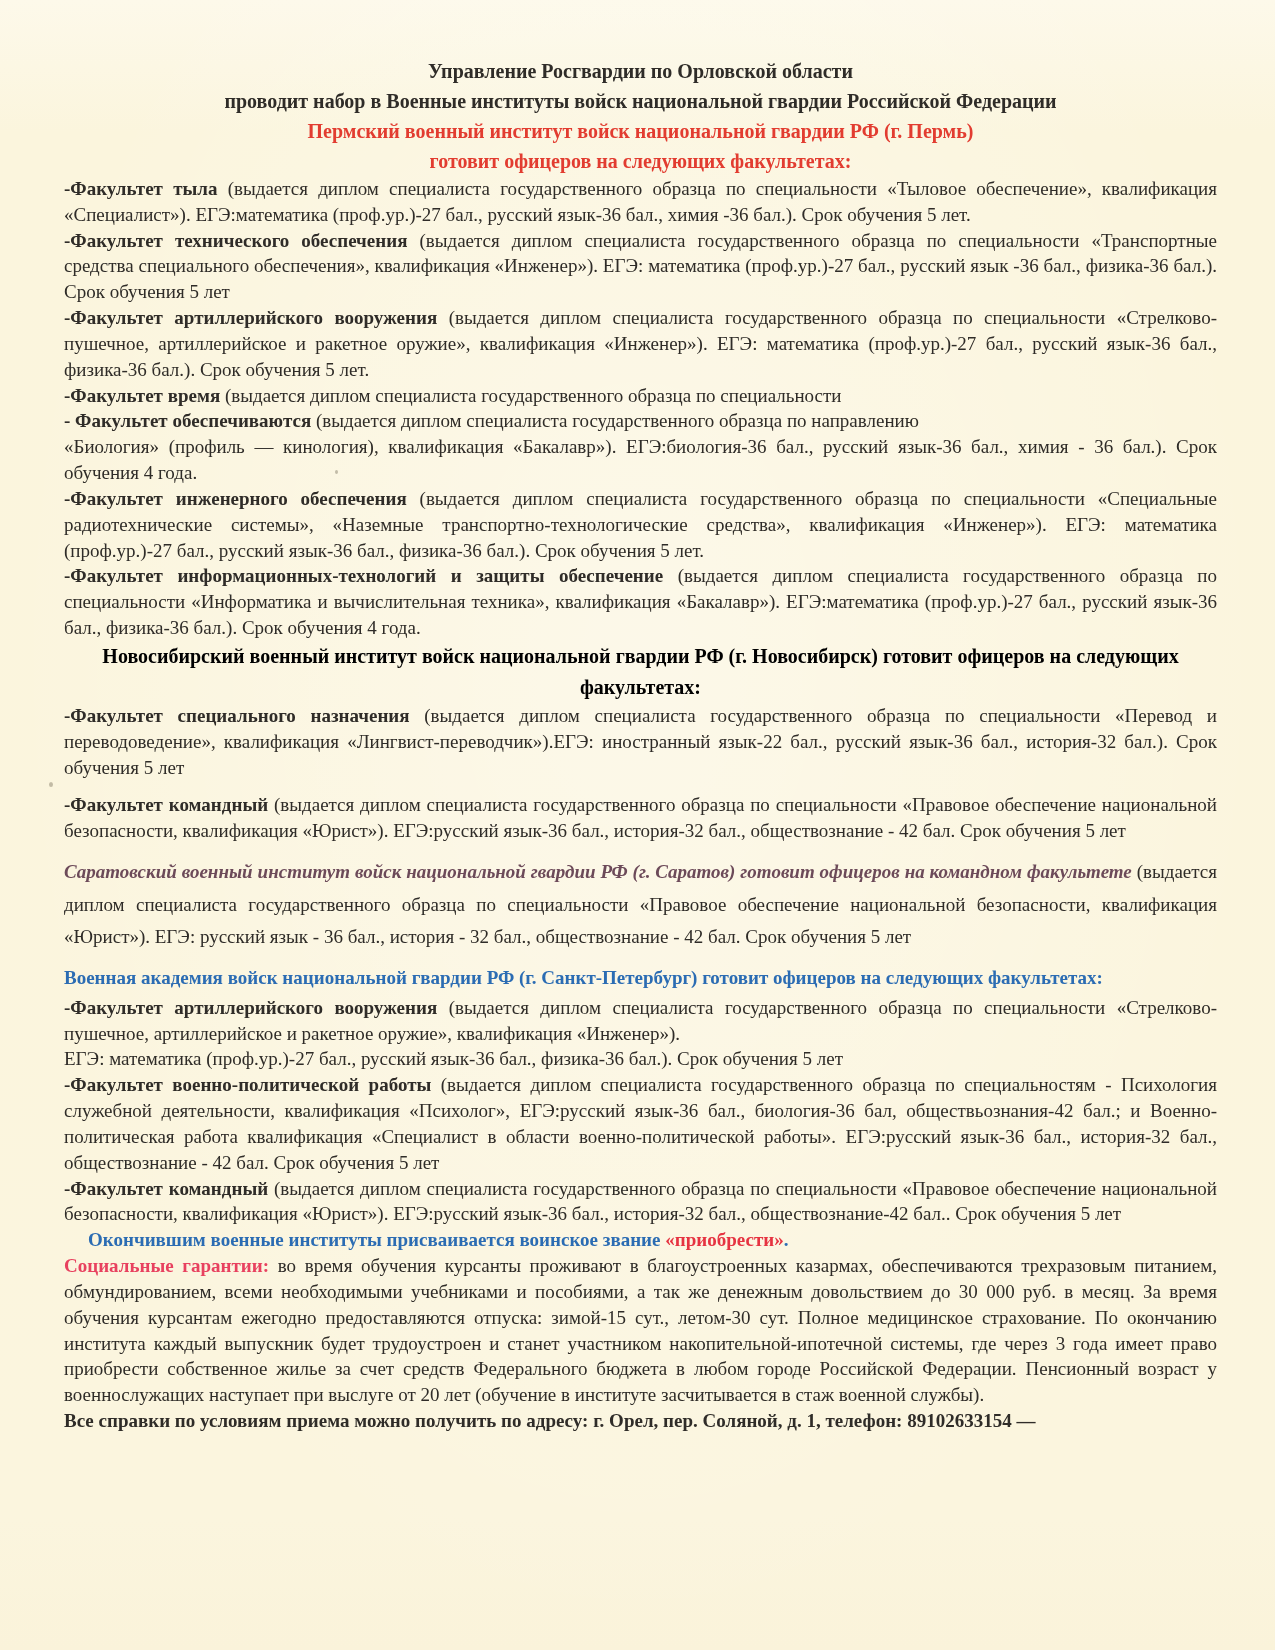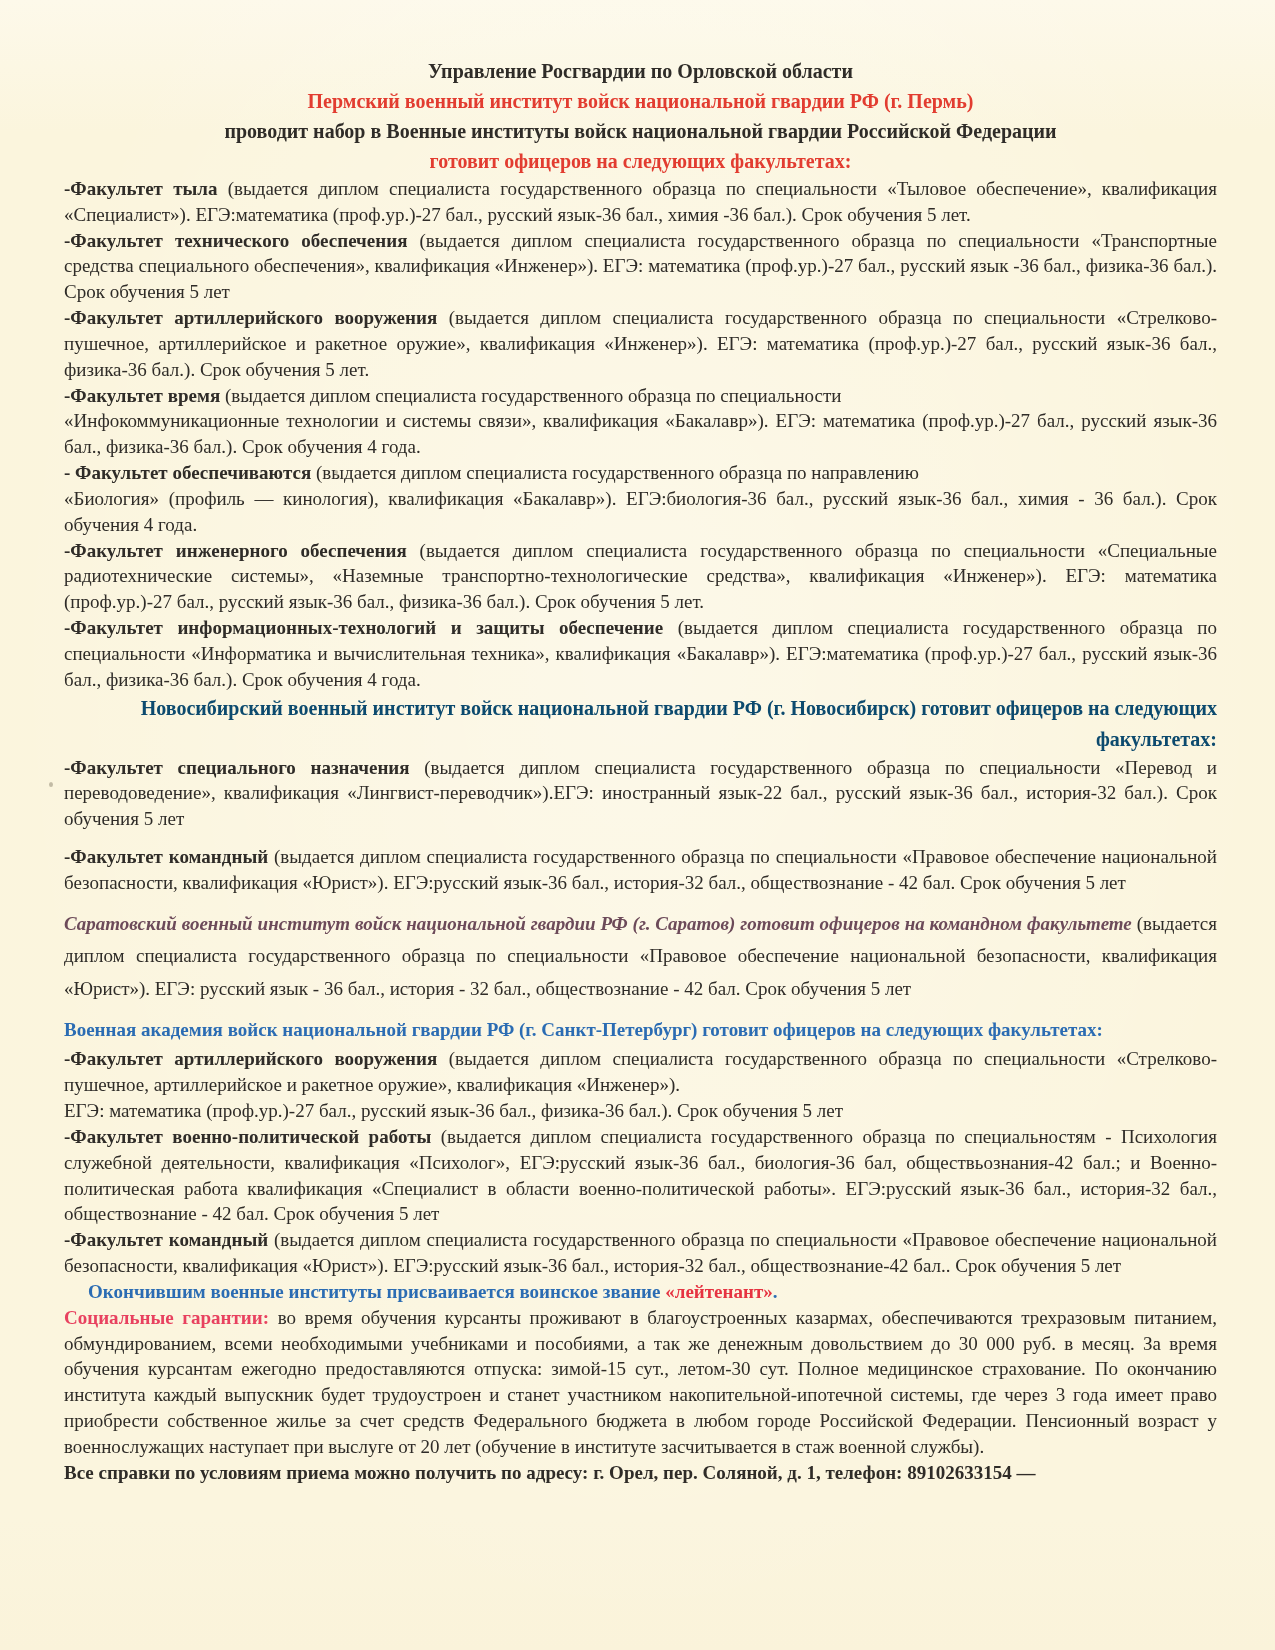--- a/index.html
+++ b/index.html
@@ -16,49 +16,49 @@
     width:1275px;height:1650px;
     padding:56px 58px 0 64px;
     font-size:19px;
     line-height:1.36;
   }
   .center{text-align:center;}
   .bold{font-weight:bold;}
   p.para{margin:0;text-align:justify;}
   .hdr{font-size:20px;font-weight:bold;line-height:1.5;}
   .red{color:#e23c30;}
-  .green{color:#0c4a6e;text-align:right;}
+  .green{color:#000000;}
   .blue{color:#2b6cb3;}
   .maroon{color:#6c4a59;font-style:italic;}
   .pink{color:#e8415f;}
   .red2{color:#e63341;}
   .gap-sm{margin-top:12px !important;}
   .gap-xs{margin-top:8px !important;}
   .lh-big{line-height:1.72;}
   .saratov{line-height:1.72;}
   .rank{margin:0;padding-left:24px;font-weight:bold;}
   .speck{position:absolute;border-radius:50%;background:rgba(90,80,60,.35);}
 </style>
 </head>
 <body>
 
 <div class="page">
 
   <div class="center hdr">Управление Росгвардии по Орловской области</div>
+  <div class="center hdr">проводит набор в Военные институты войск национальной гвардии Российской Федерации</div>
   <div class="center hdr red">Пермский военный институт войск национальной гвардии РФ (г. Пермь)</div>
-  <div class="center hdr">проводит набор в Военные институты войск национальной гвардии Российской Федерации</div>
   <div class="center hdr red">готовит офицеров на следующих факультетах:</div>
 
   <p class="para"><b>-Факультет тыла</b><span> (выдается диплом специалиста государственного образца по специальности «Тыловое обеспечение», квалификация «Специалист»). ЕГЭ:математика (проф.ур.)-27 бал., русский язык-36 бал., химия -36 бал.). Срок обучения 5 лет.</span></p>
 
   <p class="para"><b>-Факультет технического обеспечения</b><span> (выдается диплом специалиста государственного образца по специальности «Транспортные средства специального обеспечения», квалификация «Инженер»). ЕГЭ: математика (проф.ур.)-27 бал., русский язык -36 бал., физика-36 бал.). Срок обучения 5 лет</span></p>
 
   <p class="para"><b>-Факультет артиллерийского вооружения</b><span> (выдается диплом специалиста государственного образца по специальности «Стрелково-пушечное, артиллерийское и ракетное оружие», квалификация «Инженер»). ЕГЭ: математика (проф.ур.)-27 бал., русский язык-36 бал., физика-36 бал.). Срок обучения 5 лет.</span></p>
 
-  <p class="para"><b>-Факультет время</b><span> (выдается диплом специалиста государственного образца по специальности</span><br><span>«Инфокоммуникационные технологии и системы связи», квалификация «Бакалавр»). ЕГЭ: математика (проф.ур.)-27 бал., русский язык-36 бал., физика-36 бал.). Срок обучения 4 года.</span></p>
+  <p class="para"><b>-Факультет время</b><span> (выдается диплом специалиста государственного образца по специальности</span><br></p>
 
   <p class="para"><b>- Факультет обеспечиваются</b><span> (выдается диплом специалиста государственного образца по направлению</span><br><span>«Биология» (профиль — кинология), квалификация «Бакалавр»). ЕГЭ:биология-36 бал., русский язык-36 бал., химия - 36 бал.). Срок обучения 4 года.</span></p>
 
   <p class="para"><b>-Факультет инженерного обеспечения</b><span> (выдается диплом специалиста государственного образца по специальности «Специальные радиотехнические системы», «Наземные транспортно-технологические средства», квалификация «Инженер»). ЕГЭ: математика (проф.ур.)-27 бал., русский язык-36 бал., физика-36 бал.). Срок обучения 5 лет.</span></p>
 
   <p class="para"><b>-Факультет информационных-технологий и защиты обеспечение</b><span> (выдается диплом специалиста государственного образца по специальности «Информатика и вычислительная техника», квалификация «Бакалавр»). ЕГЭ:математика (проф.ур.)-27 бал., русский язык-36 бал., физика-36 бал.). Срок обучения 4 года.</span></p>
 
   <div class="center hdr green" style="line-height:1.55;">Новосибирский военный институт войск национальной гвардии РФ (г. Новосибирск) готовит офицеров на следующих факультетах:</div>
 
   <p class="para"><b>-Факультет специального назначения</b><span> (выдается диплом специалиста государственного образца по специальности «Перевод и переводоведение», квалификация «Лингвист-переводчик»).ЕГЭ: иностранный язык-22 бал., русский язык-36 бал., история-32 бал.). Срок обучения 5 лет</span></p>
@@ -68,21 +68,21 @@
   <p class="para saratov gap-sm"><b class="maroon">Саратовский военный институт войск национальной гвардии РФ (г. Саратов) готовит офицеров на командном факультете</b><span> (выдается диплом специалиста государственного образца по специальности «Правовое обеспечение национальной безопасности, квалификация «Юрист»). ЕГЭ: русский язык - 36 бал., история - 32 бал., обществознание - 42 бал. Срок обучения 5 лет</span></p>
 
   <p class="para bold blue lh-big gap-xs">Военная академия войск национальной гвардии РФ (г. Санкт-Петербург) готовит офицеров на следующих факультетах:</p>
 
   <p class="para"><b>-Факультет артиллерийского вооружения</b><span> (выдается диплом специалиста государственного образца по специальности «Стрелково-пушечное, артиллерийское и ракетное оружие», квалификация «Инженер»).</span><br><span>ЕГЭ: математика (проф.ур.)-27 бал., русский язык-36 бал., физика-36 бал.). Срок обучения 5 лет</span></p>
 
   <p class="para"><b>-Факультет военно-политической работы</b><span> (выдается диплом специалиста государственного образца по специальностям - Психология служебной деятельности, квалификация «Психолог», ЕГЭ:русский язык-36 бал., биология-36 бал, обществьознания-42 бал.; и Военно-политическая работа квалификация «Специалист в области военно-политической работы». ЕГЭ:русский язык-36 бал., история-32 бал., обществознание - 42 бал. Срок обучения 5 лет</span></p>
 
   <p class="para"><b>-Факультет командный</b><span> (выдается диплом специалиста государственного образца по специальности «Правовое обеспечение национальной безопасности, квалификация «Юрист»). ЕГЭ:русский язык-36 бал., история-32 бал., обществознание-42 бал.. Срок обучения 5 лет</span></p>
 
-  <p class="rank"><span class="blue">Окончившим военные институты присваивается воинское звание </span><span class="red2">«лейтенант»</span><span class="blue">.</span></p>
+  <p class="rank"><span class="blue">Окончившим военные институты присваивается воинское звание </span><span class="red2">«приобрести»</span><span class="blue">.</span></p>
 
   <p class="para"><b class="pink">Социальные гарантии:</b><span> во время обучения курсанты проживают в благоустроенных казармах, обеспечиваются трехразовым питанием, обмундированием, всеми необходимыми учебниками и пособиями, а так же денежным довольствием до 30 000 руб. в месяц. За время обучения курсантам ежегодно предоставляются отпуска: зимой-15 сут., летом-30 сут. Полное медицинское страхование. По окончанию института каждый выпускник будет трудоустроен и станет участником накопительной-ипотечной системы, где через 3 года имеет право приобрести собственное жилье за счет средств Федерального бюджета в любом городе Российской Федерации. Пенсионный возраст у военнослужащих наступает при выслуге от 20 лет (обучение в институте засчитывается в стаж военной службы).</span></p>
 
   <p class="para bold">Все справки по условиям приема можно получить по адресу: г. Орел, пер. Соляной, д. 1, телефон: 89102633154 —</p>
 
 </div>
 
 <div class="speck" style="left:49px;top:782px;width:4px;height:5px;"></div>
 <div class="speck" style="left:335px;top:470px;width:3px;height:4px;"></div>
 

